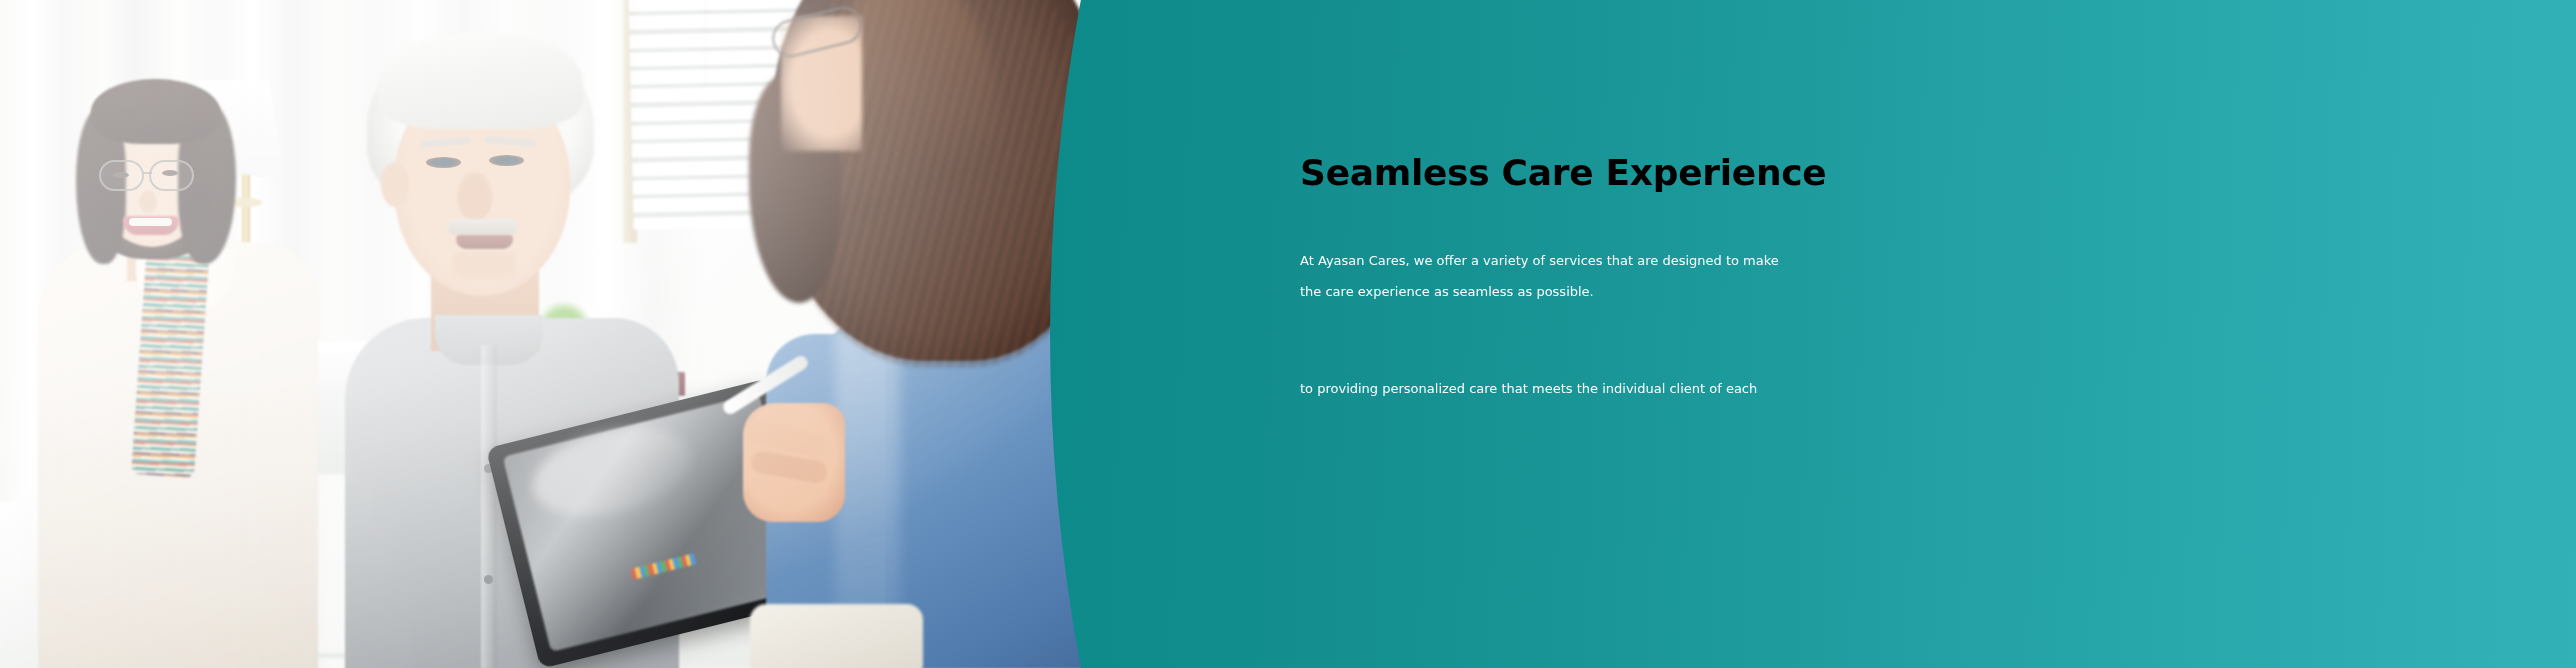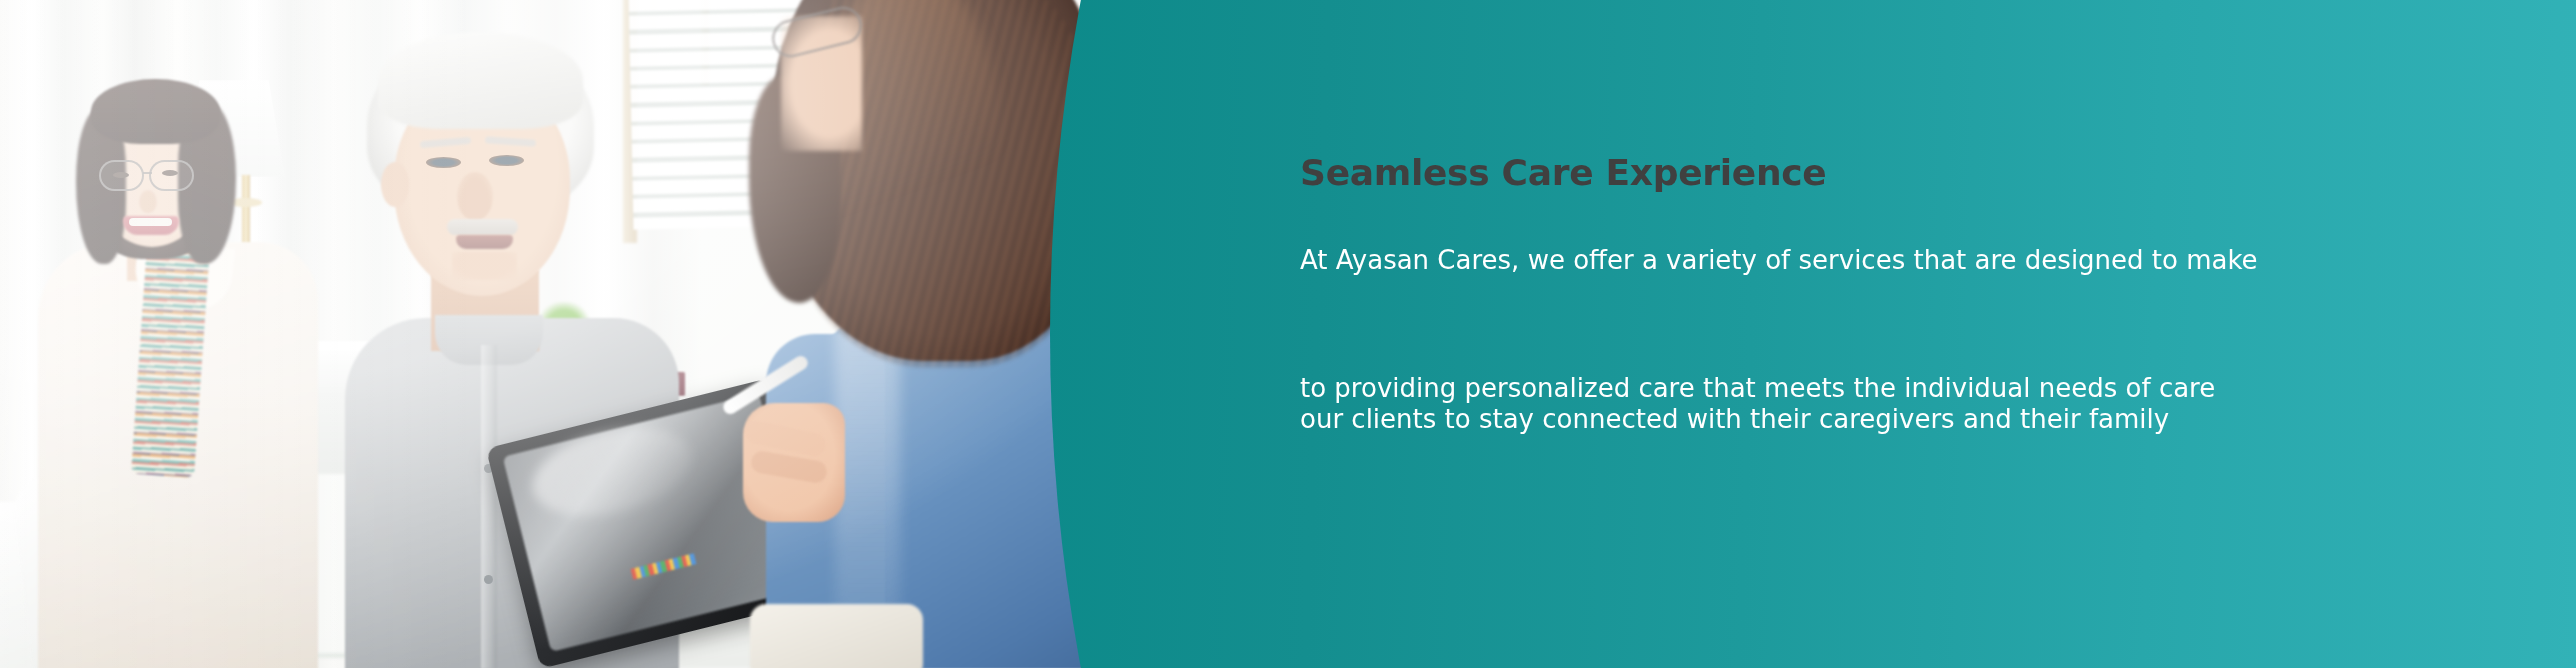--- a/index.html
+++ b/index.html
@@ -249,25 +249,25 @@
   .photo-soft { position:absolute; inset:0; backdrop-filter:blur(0px);
     background:linear-gradient(90deg, rgba(255,255,255,.10), rgba(255,255,255,0) 40%); }
 
   
   .teal-panel { position:absolute; right:0; top:0; width:1526px; height:669px;
     background:linear-gradient(92deg, #0d8a8a 0%, #148e8f 18%, #1d9a9c 46%, #28a7ab 72%, #32b2b7 100%);
     clip-path: ellipse(1531px 1672px at 1531px 334px); }
 
   .teal-content { position:absolute; left:1300px; top:0; width:1079px; height:669px; }
 
-  .heading { position:absolute; top:152px; left:0; color:#404040;
+  .heading { position:absolute; top:152px; left:0; color:#000000;
     font-family:"DejaVu Sans", sans-serif; font-weight:bold; font-size:36px;
     letter-spacing:-0.3px; white-space:nowrap; }
 
-  .para { position:absolute; left:0; color:#ffffff; font-size:26px; line-height:31px;
+  .para { position:absolute; left:0; color:#ffffff; font-size:13px; line-height:31px;
     font-family:"DejaVu Sans", sans-serif; font-weight:normal; width:982px; }
   .para1 { top:245px; }
   .para2 { top:373px; }
   .para .ln { display:block; white-space:nowrap; }
 </style>
 </head>
 <body>
 
 <div class="hero">
 
@@ -366,22 +366,22 @@
   </div>
 
   <div class="teal-panel"></div>
 
   <div class="teal-content">
 
     <h2 class="heading">Seamless Care Experience</h2>
 
     <div class="para para1">
       <span class="ln">At Ayasan Cares, we offer a variety of services that are designed to make</span>
+      <span class="ln">the care experience as seamless as possible.</span>
     </div>
 
     <div class="para para2">
-      <span class="ln">to providing personalized care that meets the individual needs of care</span>
-      <span class="ln">our clients to stay connected with their caregivers and their family</span>
+      <span class="ln">to providing personalized care that meets the individual client of each</span>
     </div>
 
   </div>
 </div>
 
 
 </body></html>

